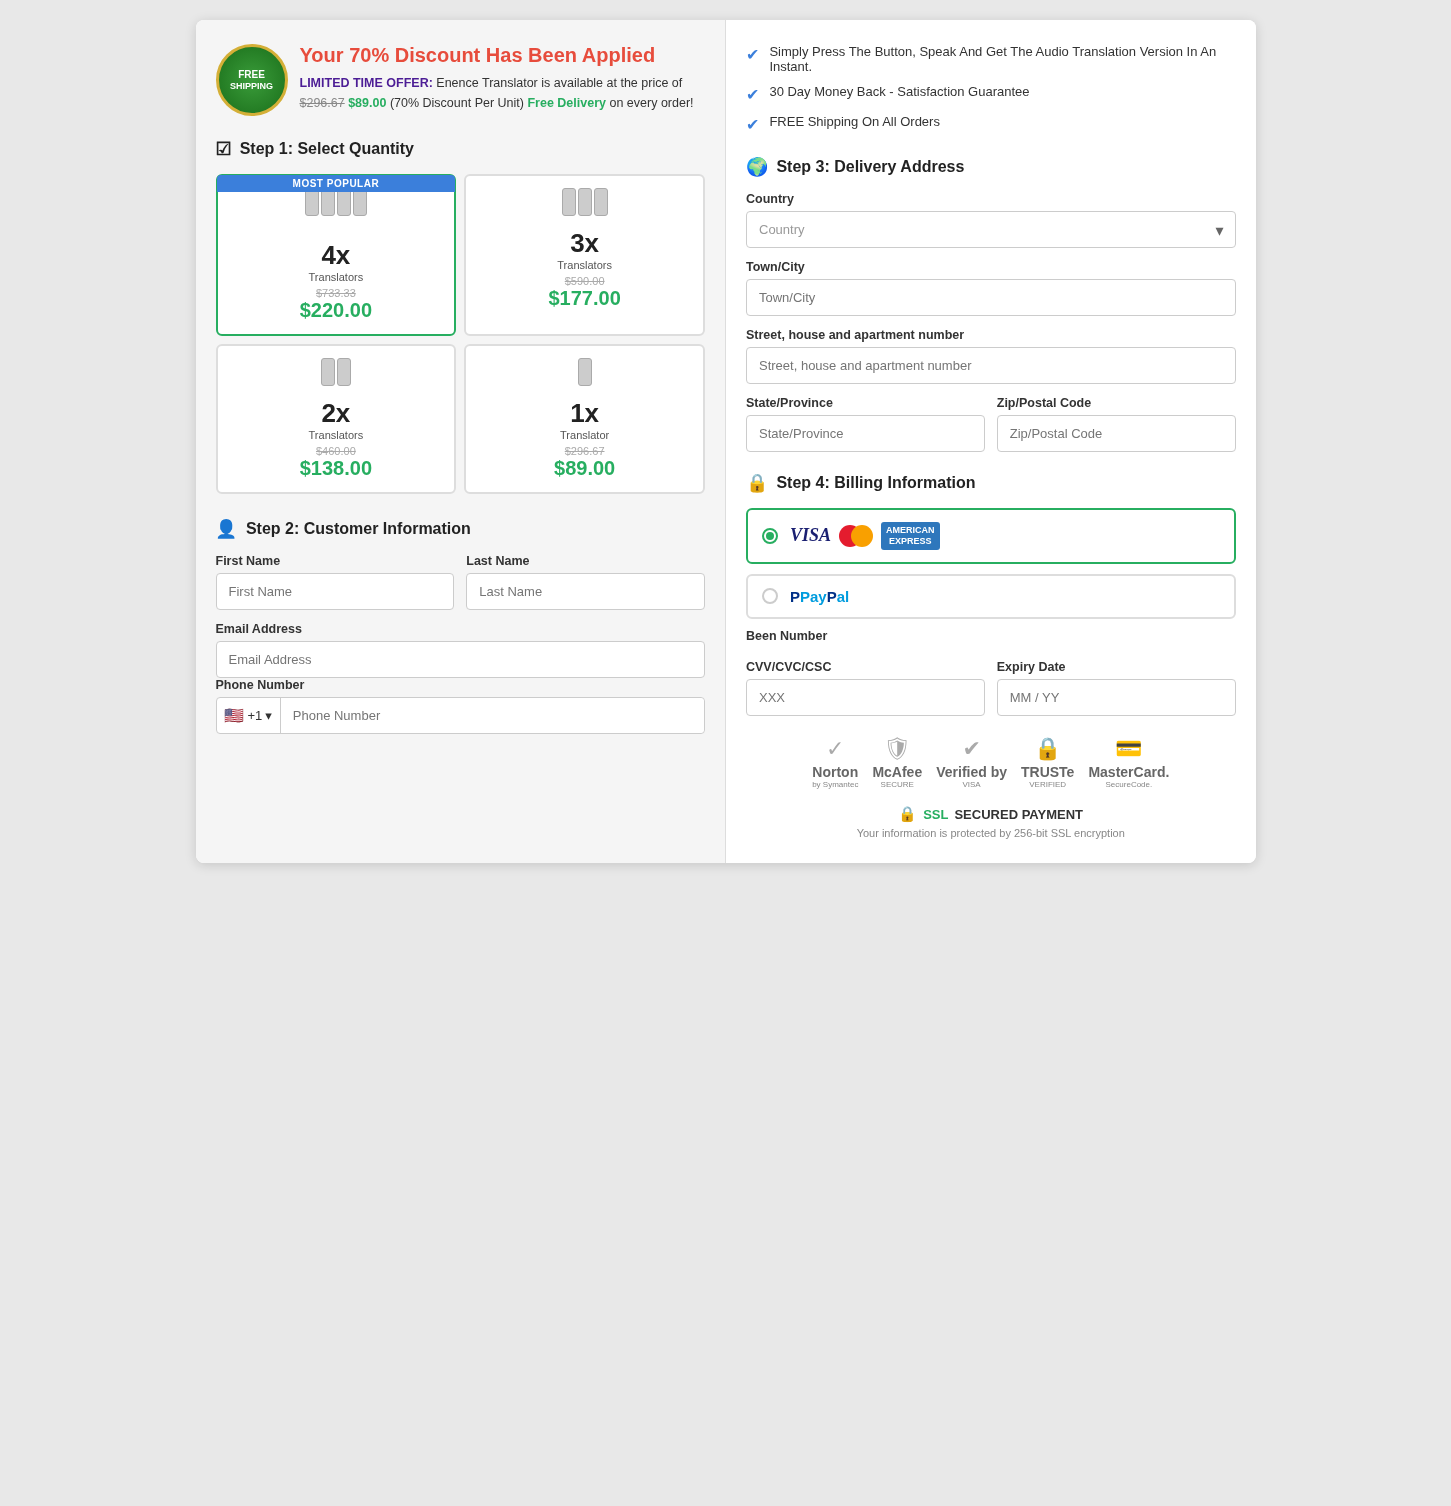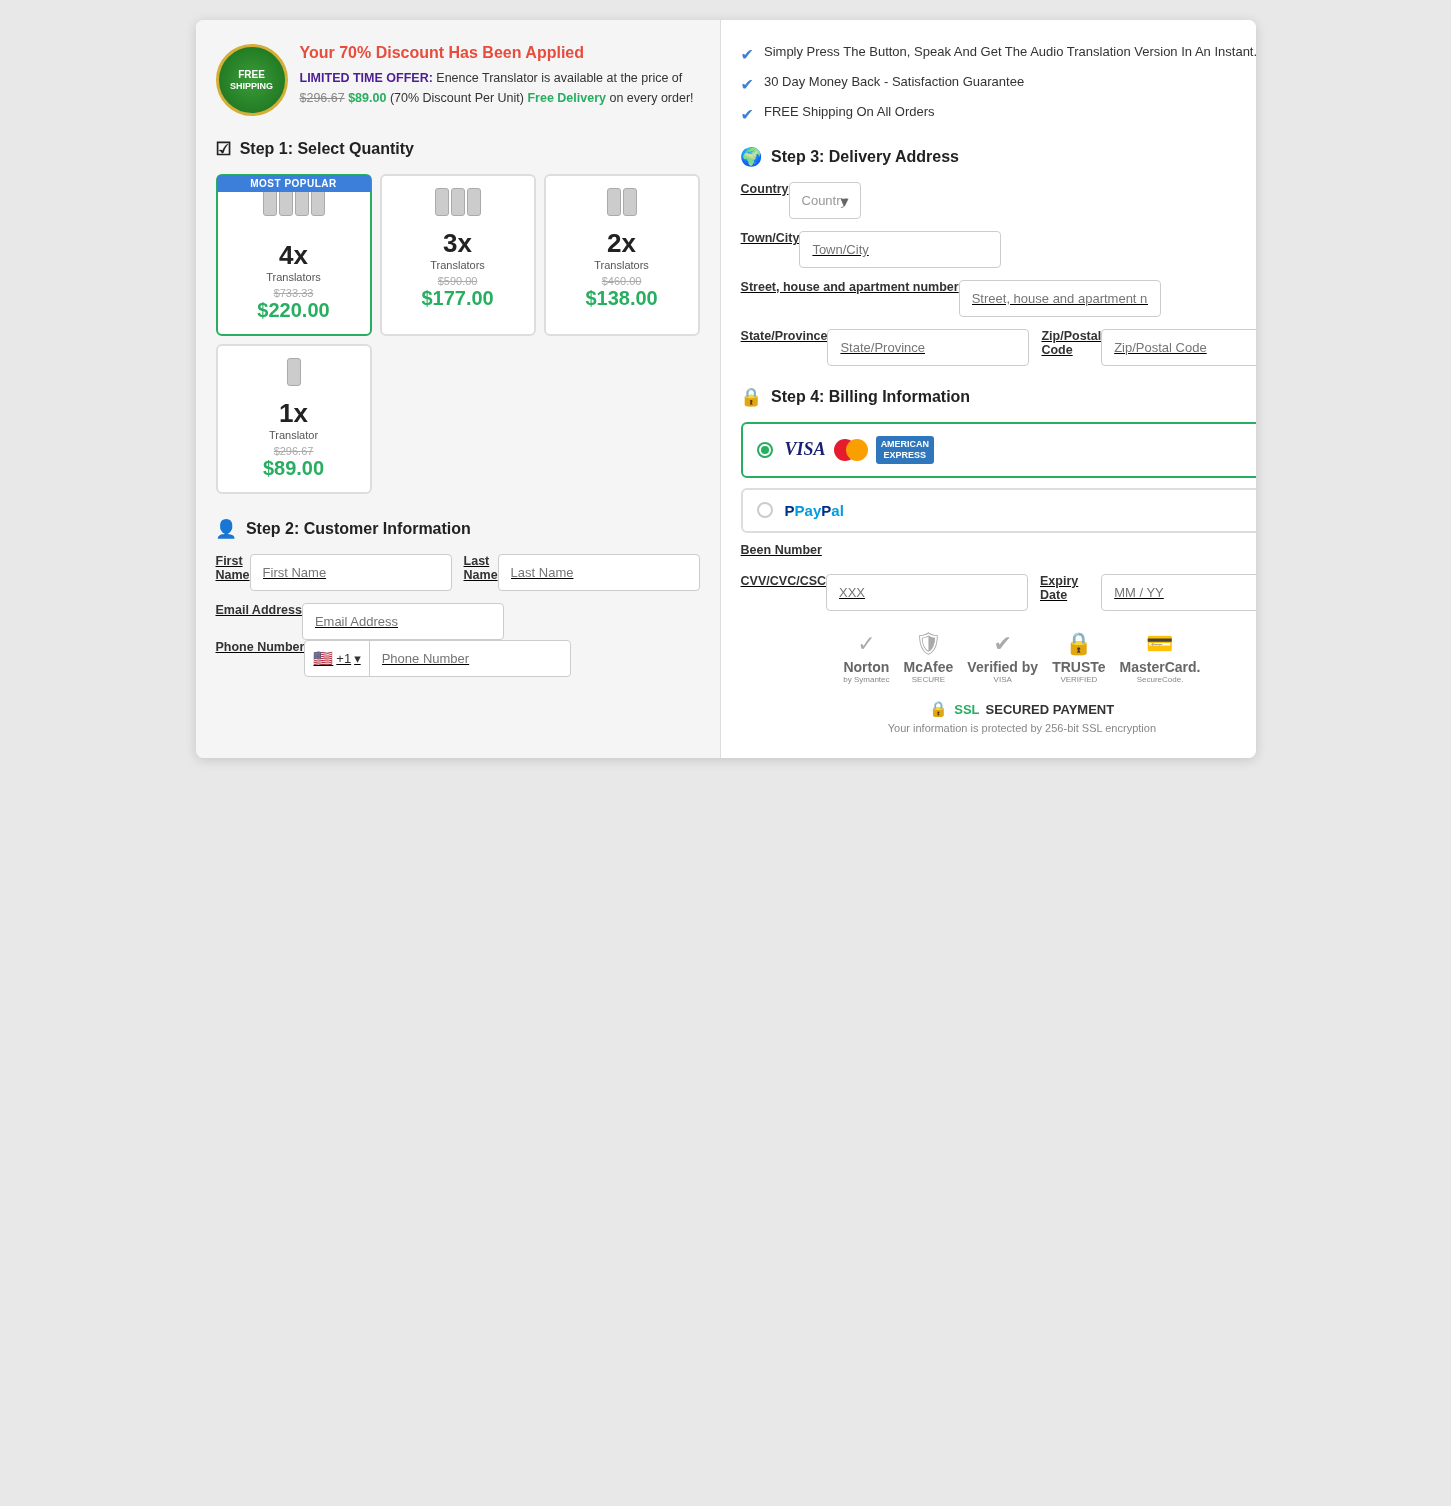--- a/index.html
+++ b/index.html
@@ -48,42 +48,42 @@
       font-size: 9px;
       font-weight: bold;
       text-align: center;
       border: 3px solid #d4af37;
       flex-shrink: 0;
       line-height: 1.2;
       padding: 4px;
     }
     .free-shipping-badge .free-text { font-size: 10px; text-transform: uppercase; }
     .free-shipping-badge .ship-text { font-size: 9px; text-transform: uppercase; }
-    .discount-text h2 { color: #e74c3c; font-size: 16px; font-weight: bold; margin-bottom: 6px; }
+    .discount-text h2 { color: #e74c3c; font-size: 20px; font-weight: bold; margin-bottom: 6px; }
     .discount-text p { font-size: 12.5px; color: #333; line-height: 1.6; }
     .discount-text .highlight { color: #4c1d95; font-weight: bold; }
     .discount-text .price-old { text-decoration: line-through; color: #888; }
     .discount-text .price-new { color: #27ae60; font-weight: bold; }
     .discount-text .free-delivery { color: #27ae60; font-weight: bold; }
 
     .section-title {
       font-size: 16px;
       font-weight: bold;
       color: #222;
       margin-bottom: 14px;
       display: flex;
       align-items: center;
       gap: 8px;
     }
     .section-title .icon { font-size: 18px; }
 
     
     .quantity-grid {
       display: grid;
-      grid-template-columns: 1fr 1fr 1fr;
+      grid-template-columns: 1fr 1fr;
       gap: 8px;
       margin-bottom: 24px;
     }
     .qty-card {
       background: #fff;
       border: 2px solid #ddd;
       border-radius: 6px;
       padding: 12px 8px;
       text-align: center;
       cursor: pointer;
@@ -131,21 +131,21 @@
       width: 14px;
       height: 28px;
       background: #ccc;
       border-radius: 3px;
       border: 1px solid #aaa;
     }
 
     
     .customer-info { margin-bottom: 0; }
     .form-row { display: flex; gap: 12px; margin-bottom: 12px; }
-    .form-group { display: flex; flex-direction: row; flex: 1; text-decoration: underline; }
+    .form-group { display: flex; flex-direction: column; flex: 1; }
     .form-group label { font-size: 12.5px; color: #333; margin-bottom: 5px; font-weight: 600; }
     .form-group input {
       border: 1px solid #ccc;
       border-radius: 4px;
       padding: 10px 12px;
       font-size: 13px;
       color: #999;
       outline: none;
       background: #fff;
     }

